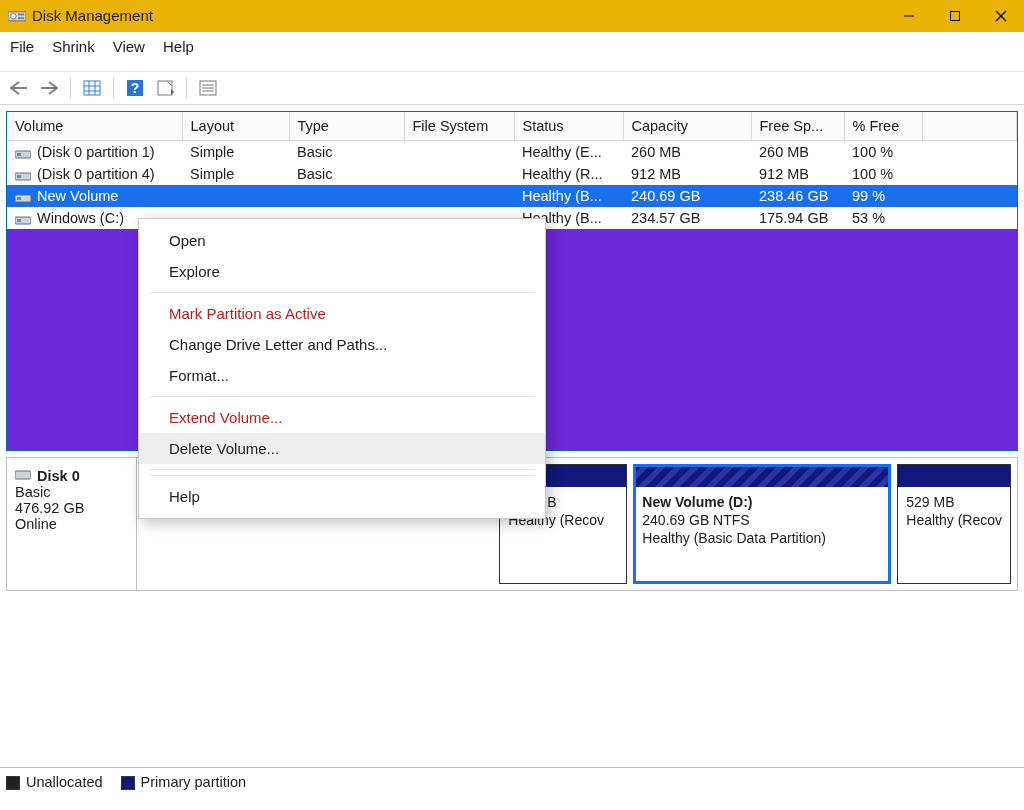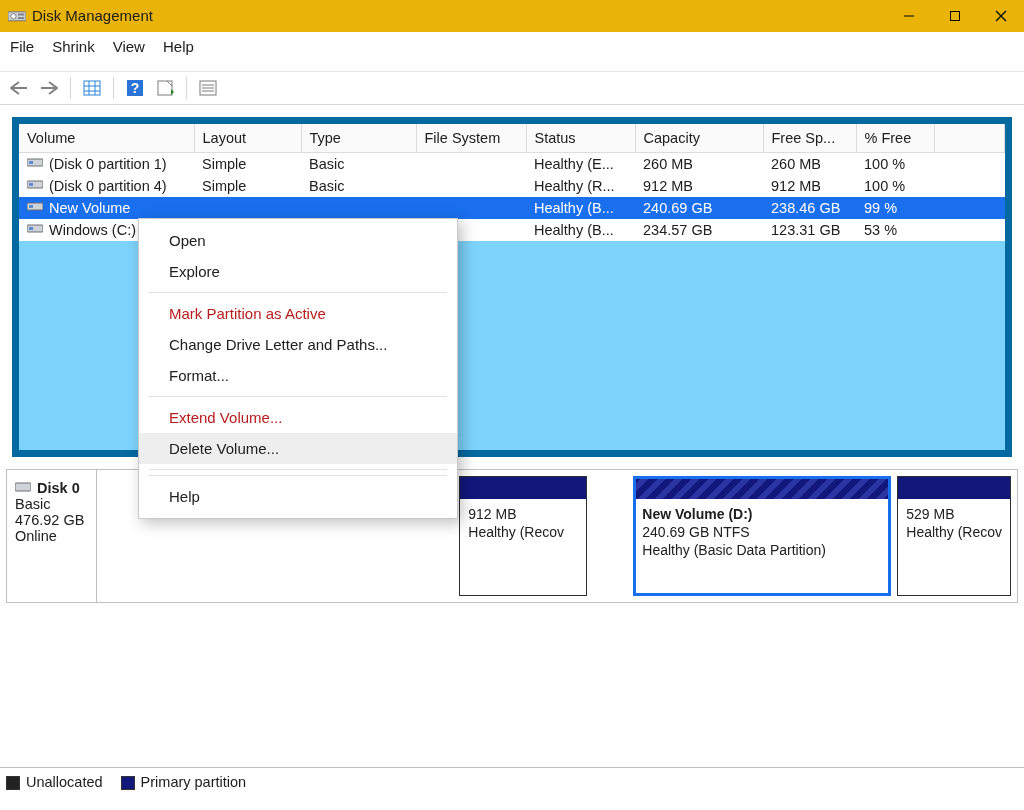--- a/index.html
+++ b/index.html
@@ -56,23 +56,23 @@
   }
   .toolbar .tb-btn {
     width: 26px; height: 24px;
     display: flex; align-items: center; justify-content: center;
     border: 1px solid transparent;
   }
 
   
   .table-scroll {
     height: 340px;
-    border: 7px solid #0369a1;
-    margin: 12px;
-    background: #7dd3fc;
+    border: 1px solid #0369a1;
+    margin: 6px;
+    background: #6d28d9;
     overflow: hidden;
     position: relative;
   }
   table.vol-table {
     width: 100%;
     border-collapse: collapse;
     table-layout: fixed;
     font-size: 14.5px;
   }
   table.vol-table th {
@@ -86,33 +86,33 @@
     overflow: hidden;
     text-overflow: ellipsis;
   }
   table.vol-table td {
     padding: 3px 8px;
     white-space: nowrap;
     overflow: hidden;
     text-overflow: ellipsis;
     background: #ffffff;
   }
-  tr.volrow td:first-child { display:flex; align-items:flex-start; gap:6px; }
+  tr.volrow td:first-child { display:flex; align-items:flex-end; gap:6px; }
   tr.selected td {
     background: #1a6fef;
     color: #ffffff;
   }
   .vol-icon { flex: 0 0 auto; display:inline-flex; }
 
   
   .context-menu {
     position: absolute;
     left: 138px;
     top: 218px;
-    width: 320px;
+    width: 408px;
     background: #ffffff;
     border: 1px solid #c9c9c9;
     box-shadow: 4px 4px 14px rgba(0,0,0,0.25);
     z-index: 50;
     padding: 6px 0;
     font-size: 15px;
   }
   .context-menu .item {
     padding: 7px 30px;
     cursor: default;
@@ -149,21 +149,21 @@
   .partition {
     display: flex;
     flex-direction: column;
     border: 1px solid #2e2e2e;
   }
   .partition .pbar {
     height: 22px;
     background: #11177b; 
     flex: 0 0 auto;
   }
-  .partition.selected { outline: 3px solid #1a6fef; outline-offset:-3px;margin-left:40px;}
+  .partition.selected { outline: 3px solid #1a6fef; outline-offset:-3px;}
   .partition.selected .pbar { background: repeating-linear-gradient(135deg,#11177b,#11177b 6px,#2b34a3 6px,#2b34a3 12px); }
   .partition .pbody {
     flex: 1;
     padding: 6px 8px;
     font-size: 14px;
     line-height: 1.3;
     overflow: hidden;
     white-space: nowrap;
   }
   .partition .pbody .pname { font-weight: 600; }
@@ -369,21 +369,21 @@
                 <rect x="2" y="5" width="4" height="3" fill="#5b8bd0"></rect>
               </svg>
             </span>
             <span>Windows (C:)</span>
           </td>
           <td></td>
           <td></td>
           <td></td>
           <td>Healthy (B...</td>
           <td>234.57 GB</td>
-          <td>123.31 GB</td>
+          <td>175.94 GB</td>
           <td>53 %</td>
           <td></td>
         </tr>
       </tbody>
   </table>
 </div>
 
 <div class="context-menu" id="ctx">
     <div class="item">Open</div>
     <div class="item">Explore</div>

